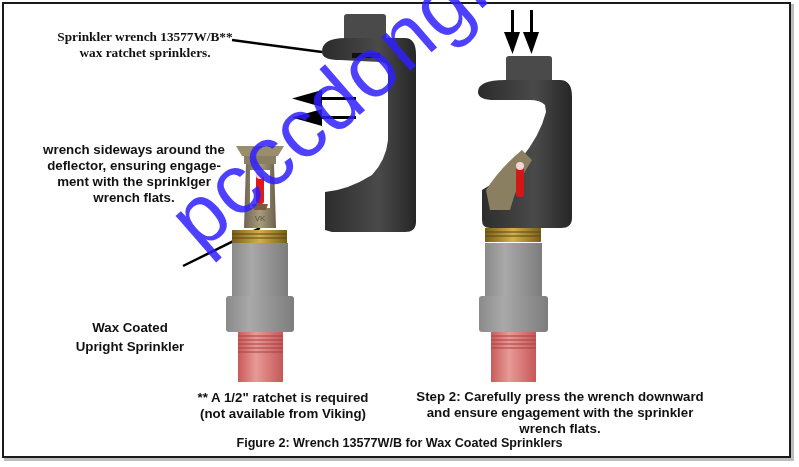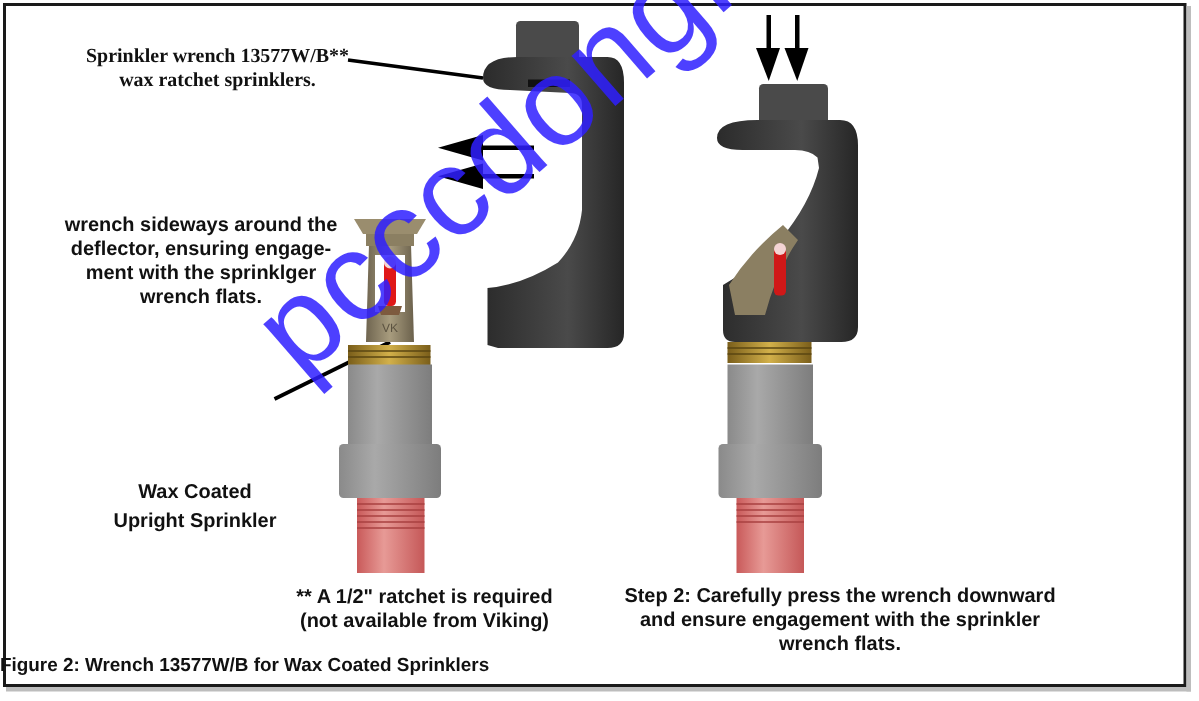--- a/index.html
+++ b/index.html
@@ -1,21 +1,21 @@
 <!DOCTYPE html>
 <html><head>
 <meta charset="utf-8">
 <style>
   html,body{margin:0;padding:0;background:#fff;}
   body{width:799px;height:467px;position:relative;overflow:hidden;font-family:"Liberation Sans",sans-serif;}
   .frame{position:absolute;left:2px;top:2px;width:789px;height:456px;border:2px solid #1a1a1a;box-sizing:border-box;background:#fff;}
   .frame-shadow{position:absolute;left:4px;top:458px;width:790px;height:3px;background:#bdbdbd;}
   .frame-shadow-r{position:absolute;left:791px;top:4px;width:3px;height:457px;background:#bdbdbd;}
   .txt{position:absolute;font-weight:bold;color:#111;text-align:center;font-size:13.3px;line-height:16px;}
-  .caption{position:absolute;left:0;width:799px;top:436px;font-weight:bold;font-size:12.6px;color:#111;}
+  .caption{position:absolute;left:0;width:799px;top:436px;text-align:center;font-weight:bold;font-size:12.6px;color:#111;}
   svg{position:absolute;left:0;top:0;}
   .watermark{position:absolute;left:150px;top:195px;font-family:"Liberation Sans",sans-serif;font-size:84px;color:#2f1fff;opacity:.85;transform:rotate(-41deg);transform-origin:left top;white-space:nowrap;letter-spacing:1px;pointer-events:none;}
 </style>
 </head>
 <body>
 
 <div class="frame"></div>
 <div class="frame-shadow"></div>
 <div class="frame-shadow-r"></div>
 

